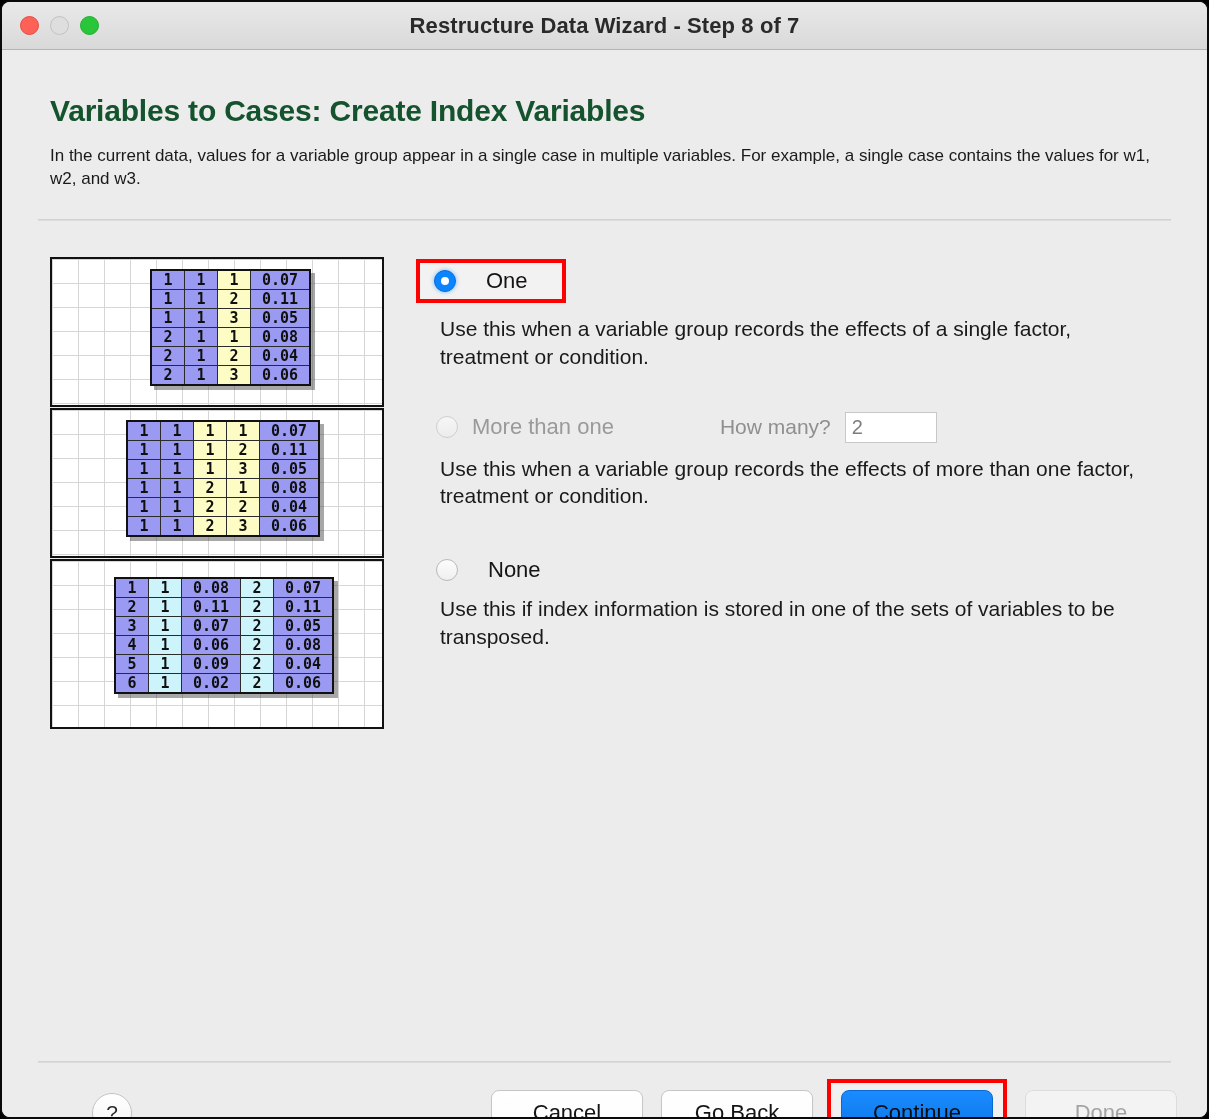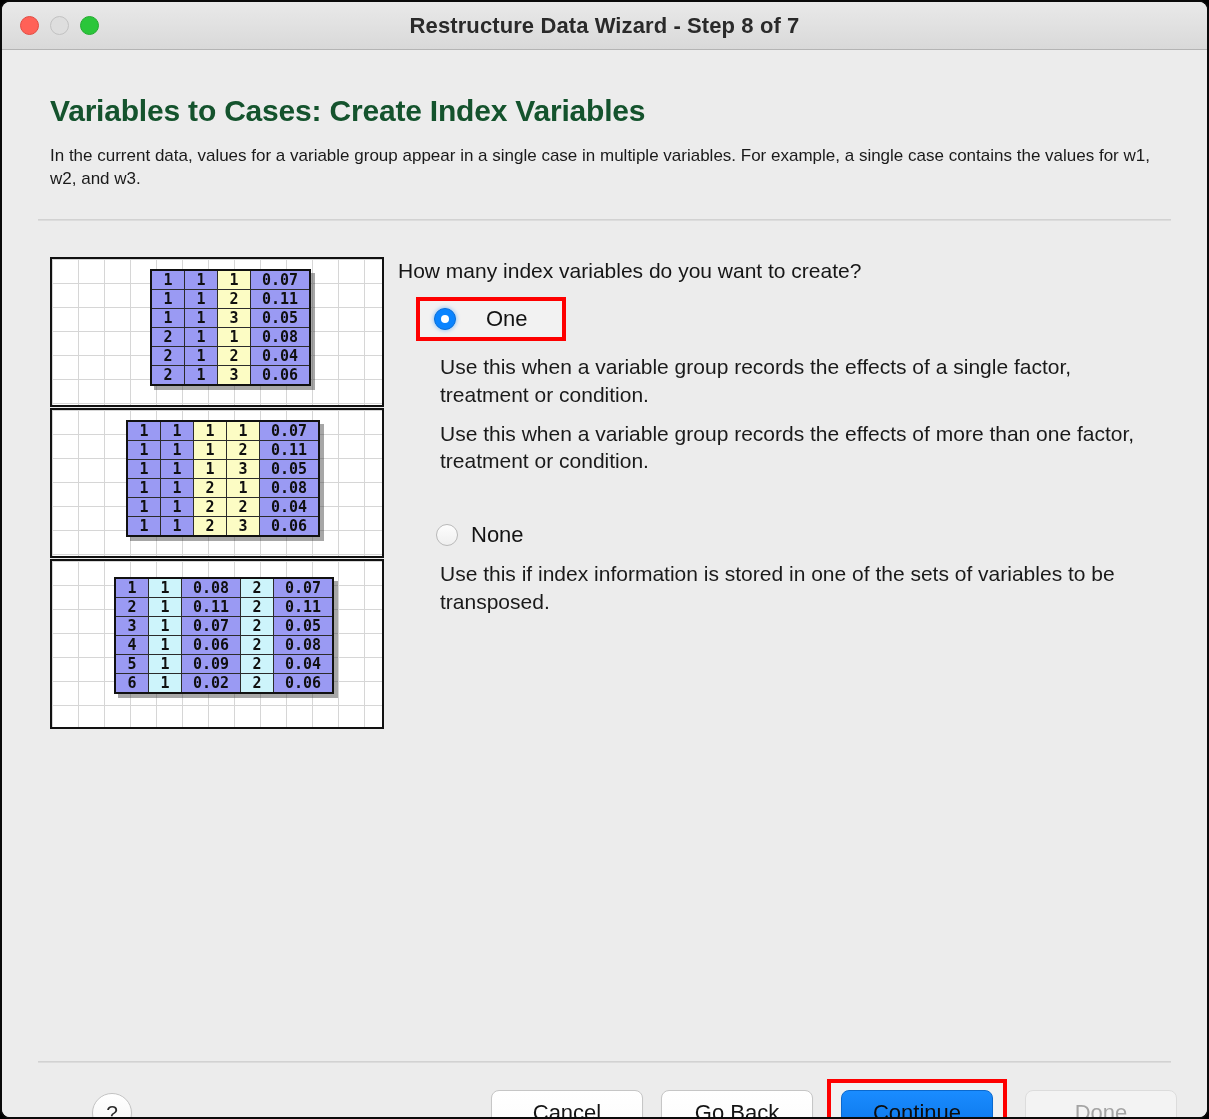--- a/index.html
+++ b/index.html
@@ -227,21 +227,21 @@
     font-size: 20px;
     color: #7d7d7d;
     padding: 2px 6px;
     font-family: "Liberation Sans", sans-serif;
   }
 
   .none-row {
     display: flex;
     align-items: center;
     margin: 48px 0 10px 38px;
-    gap: 13px;
+    gap: 30px;
   }
 
   
   .footer-hr {
     position: absolute;
     left: 36px;
     right: 36px;
     bottom: 99px;
     height: 1px;
     background: #dcdcdc;
@@ -468,28 +468,33 @@
                   <td class="c-cyan w-num">2</td>
                   <td class="c-purple w-val">0.06</td>
                 </tr>
               </tbody>
           </table>
         </div>
       </div>
 
       <div class="opts">
 
-        <div class="question">How many index variables do you want to create?</div>
 
         <div class="radio-hl">
           <span class="radio on"></span>
           <span class="radio-label">One</span>
         </div>
         <div class="desc">Use this when a variable group records the effects of a single factor, treatment or condition.</div>
 
+        <div class="mto-row">
+          <span class="radio off dim"></span>
+          <span class="radio-label dim">More than one</span>
+          <span class="howmany-label">How many?</span>
+          <input class="howmany-input" type="text" disabled="" value="2" style="">
+        </div>
         <div class="desc">Use this when a variable group records the effects of more than one factor, treatment or condition.</div>
 
         <div class="none-row">
           <span class="radio off"></span>
           <span class="radio-label">None</span>
         </div>
         <div class="desc">Use this if index information is stored in one of the sets of variables to be transposed.</div>
 
       </div>
     </div>

